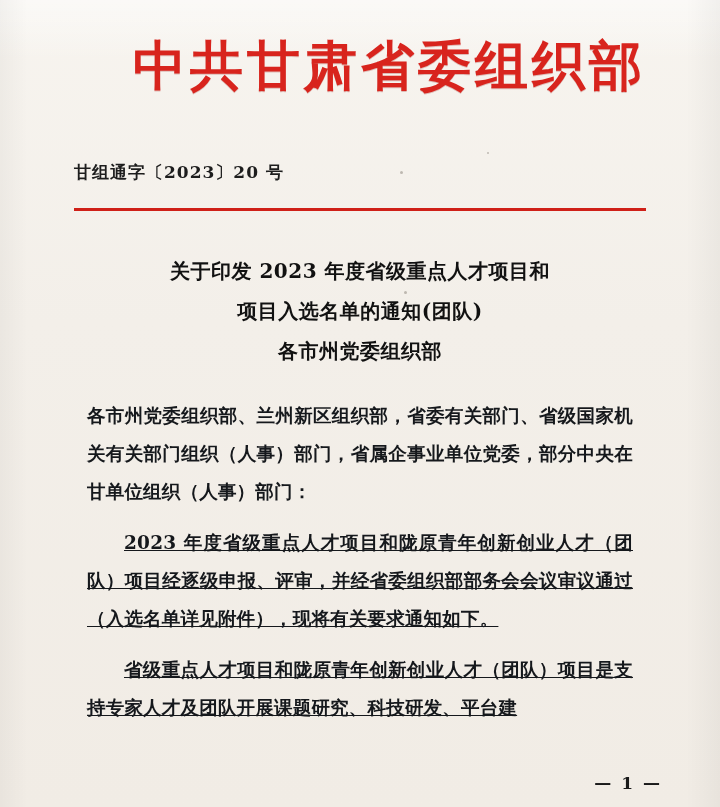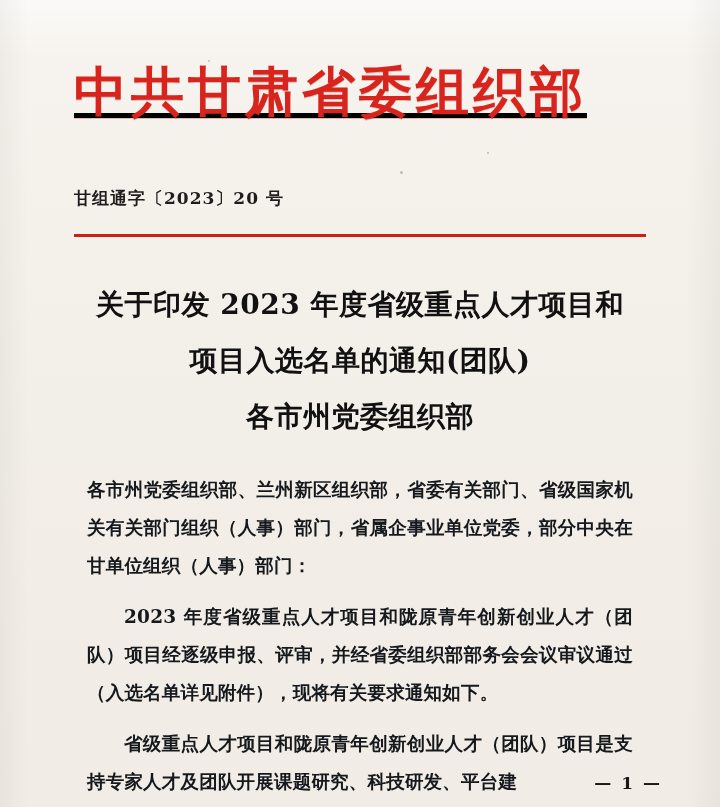--- a/index.html
+++ b/index.html
@@ -35,23 +35,22 @@
   }
   .doc-inner {
     position: relative;
     z-index: 2;
     padding: 0 74px;
     box-sizing: border-box;
   }
 
   
   .masthead {
-    text-align: left;
-    padding-top: 62px;
-    text-decoration: underline;
+    text-align: right;
+    padding-top: 36px;
   }
   .masthead-title {
     color: #d8241d;
     font-family: "DejaVu Serif", "Liberation Serif", serif;
     font-weight: 700;
     font-size: 53px;
     letter-spacing: 4px;
     line-height: 1.12;
     white-space: nowrap;
     text-shadow: 0 1px 0 rgba(150,20,15,0.25);
@@ -73,21 +72,21 @@
     height: 3px;
     background: #cf2018;
   }
 
   
   .title-block {
     margin-top: 40px;
     text-align: center;
     color: #111;
     font-weight: 700;
-    font-size: 28px;
+    font-size: 20px;
     line-height: 2.0;
     letter-spacing: 0.5px;
   }
   .title-line {
     display: block;
     white-space: nowrap;
   }
 
   
   .body-block {
@@ -101,20 +100,21 @@
     font-weight: 600;
   }
   .body-para {
     margin: 13px;
   }
   .body-para + .body-para {
     margin-top: 0;
   }
   .indent {
     text-indent: 2em;
+    text-decoration: underline;
   }
 
   
   .page-number {
     position: absolute;
     right: 58px;
     bottom: 14px;
     font-size: 17px;
     color: #1a1a1a;
     letter-spacing: 2px;

